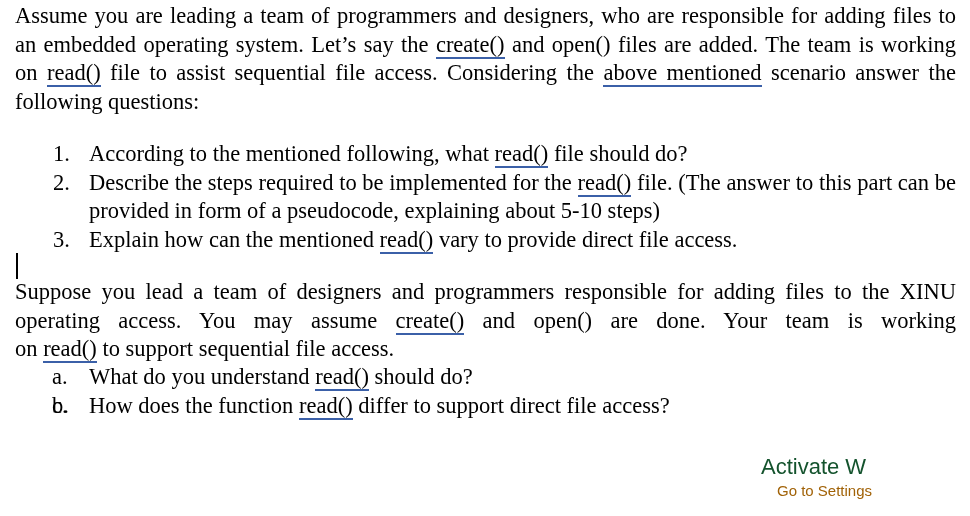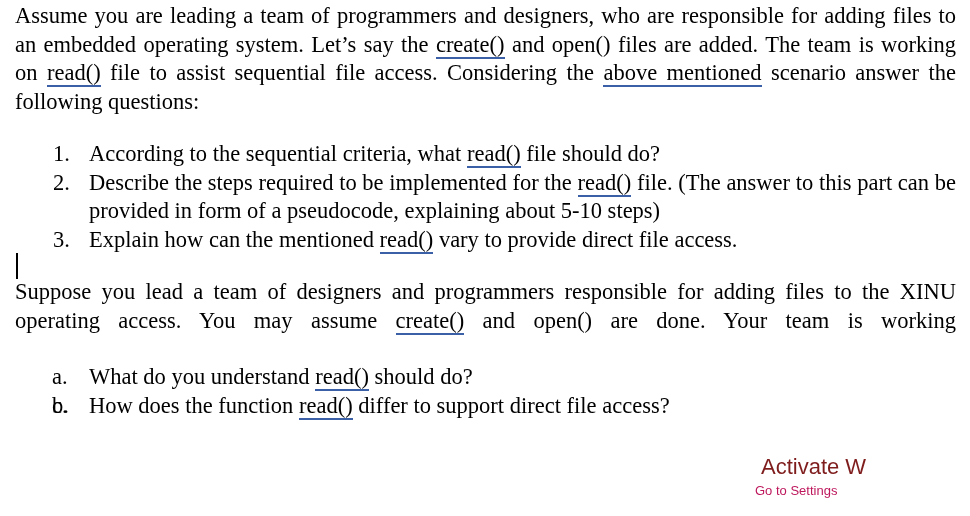--- a/index.html
+++ b/index.html
@@ -132,58 +132,59 @@
     overflow: hidden;
     height: 56px;
   }
   #activation-watermark .wm-title {
     position: absolute;
     left: 14px;
     top: 0px;
     font-size: 22px;
     line-height: 26px;
     white-space: nowrap;
-    color: #7f1d1d;
+    color: #14532d;
   }
   #activation-watermark .wm-sub {
     position: absolute;
-    left: 8px;
+    left: 30px;
     top: 27px;
-    font-size: 13px;
+    font-size: 15px;
     line-height: 19px;
     white-space: nowrap;
-    color: #be185d;
+    color: #a16207;
   }
 </style>
 </head>
 <body>
 
 <div class="page">
 
   <p class="para" id="intro-paragraph">
     <span>Assume you are leading a team of programmers and designers, who are responsible for adding files to an embedded operating system. Let’s say the </span><span class="uline">create()</span><span> and open() files are added. The team is working on </span><span class="uline">read()</span><span> file to assist sequential file access. Considering the </span><span class="uline">above mentioned</span><span> scenario answer the following questions:</span>
   </p>
 
   <ol id="numbered-list">
     <li>
-      <span class="marker">1.</span><span>According to the sequential criteria, what </span><span class="uline">read()</span><span> file should do?</span>
+      <span class="marker">1.</span><span>According to the mentioned following, what </span><span class="uline">read()</span><span> file should do?</span>
     </li>
     <li>
       <span class="marker">2.</span><span>Describe the steps required to be implemented for the </span><span class="uline">read()</span><span> file. (The answer to this part can be provided in form of a pseudocode, explaining about 5-10 steps)</span>
     </li>
     <li>
       <span class="marker">3.</span><span>Explain how can the mentioned </span><span class="uline">read()</span><span> vary to provide direct file access.</span>
     </li>
   </ol>
 
   <div id="text-caret"></div>
 
   <p class="para" id="second-paragraph">
     <span class="spread">Suppose you lead a team of designers and programmers responsible for adding files to the XINU</span>
     <span class="spread"><span>operating access. You may assume </span><span class="uline">create()</span><span> and open() are done. Your team is working</span></span>
+    <span><span>on </span><span class="uline">read()</span><span> to support sequential file access.</span></span>
   </p>
 
   <ol id="letter-list">
     <li>
       <span class="marker">a.</span><span>What do you understand </span><span class="uline">read()</span><span> should do?</span>
     </li>
     <li>
       <span class="marker">b.</span>
     </li>
     <li>

